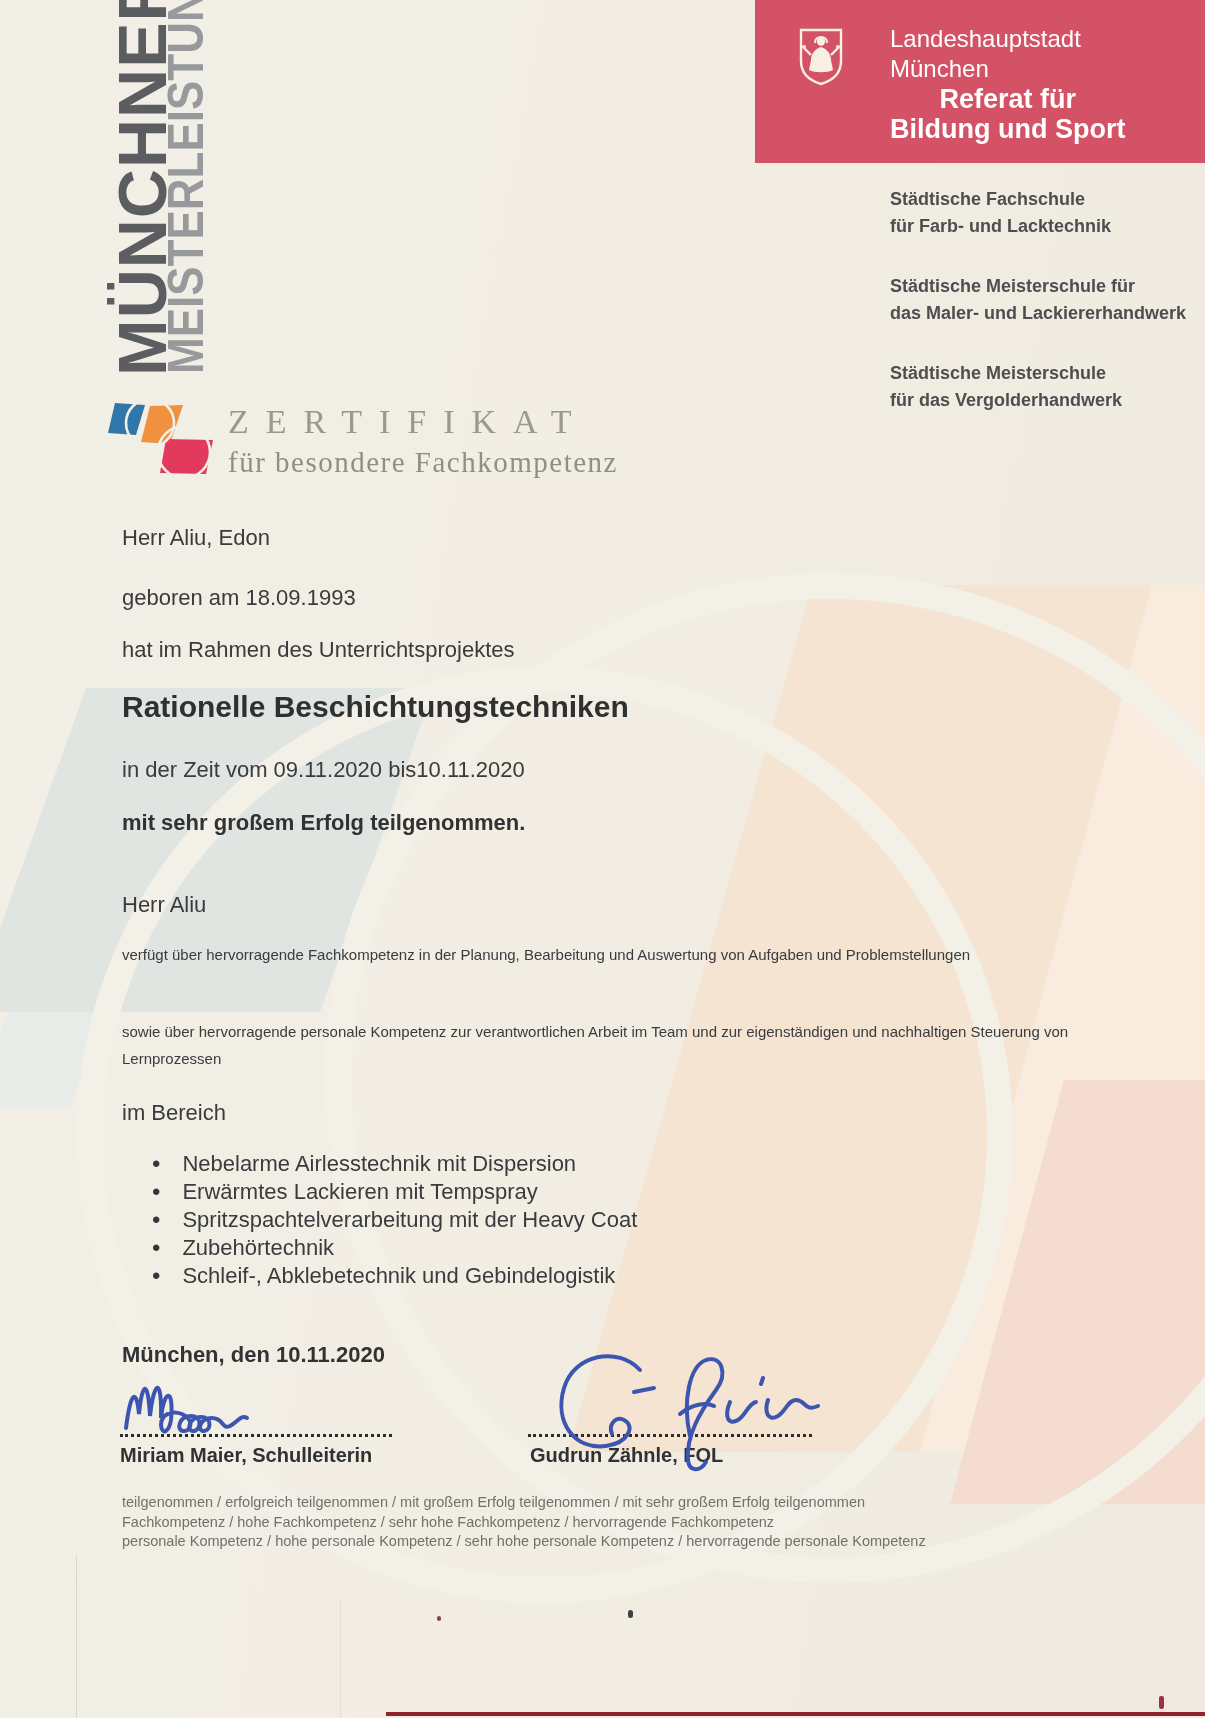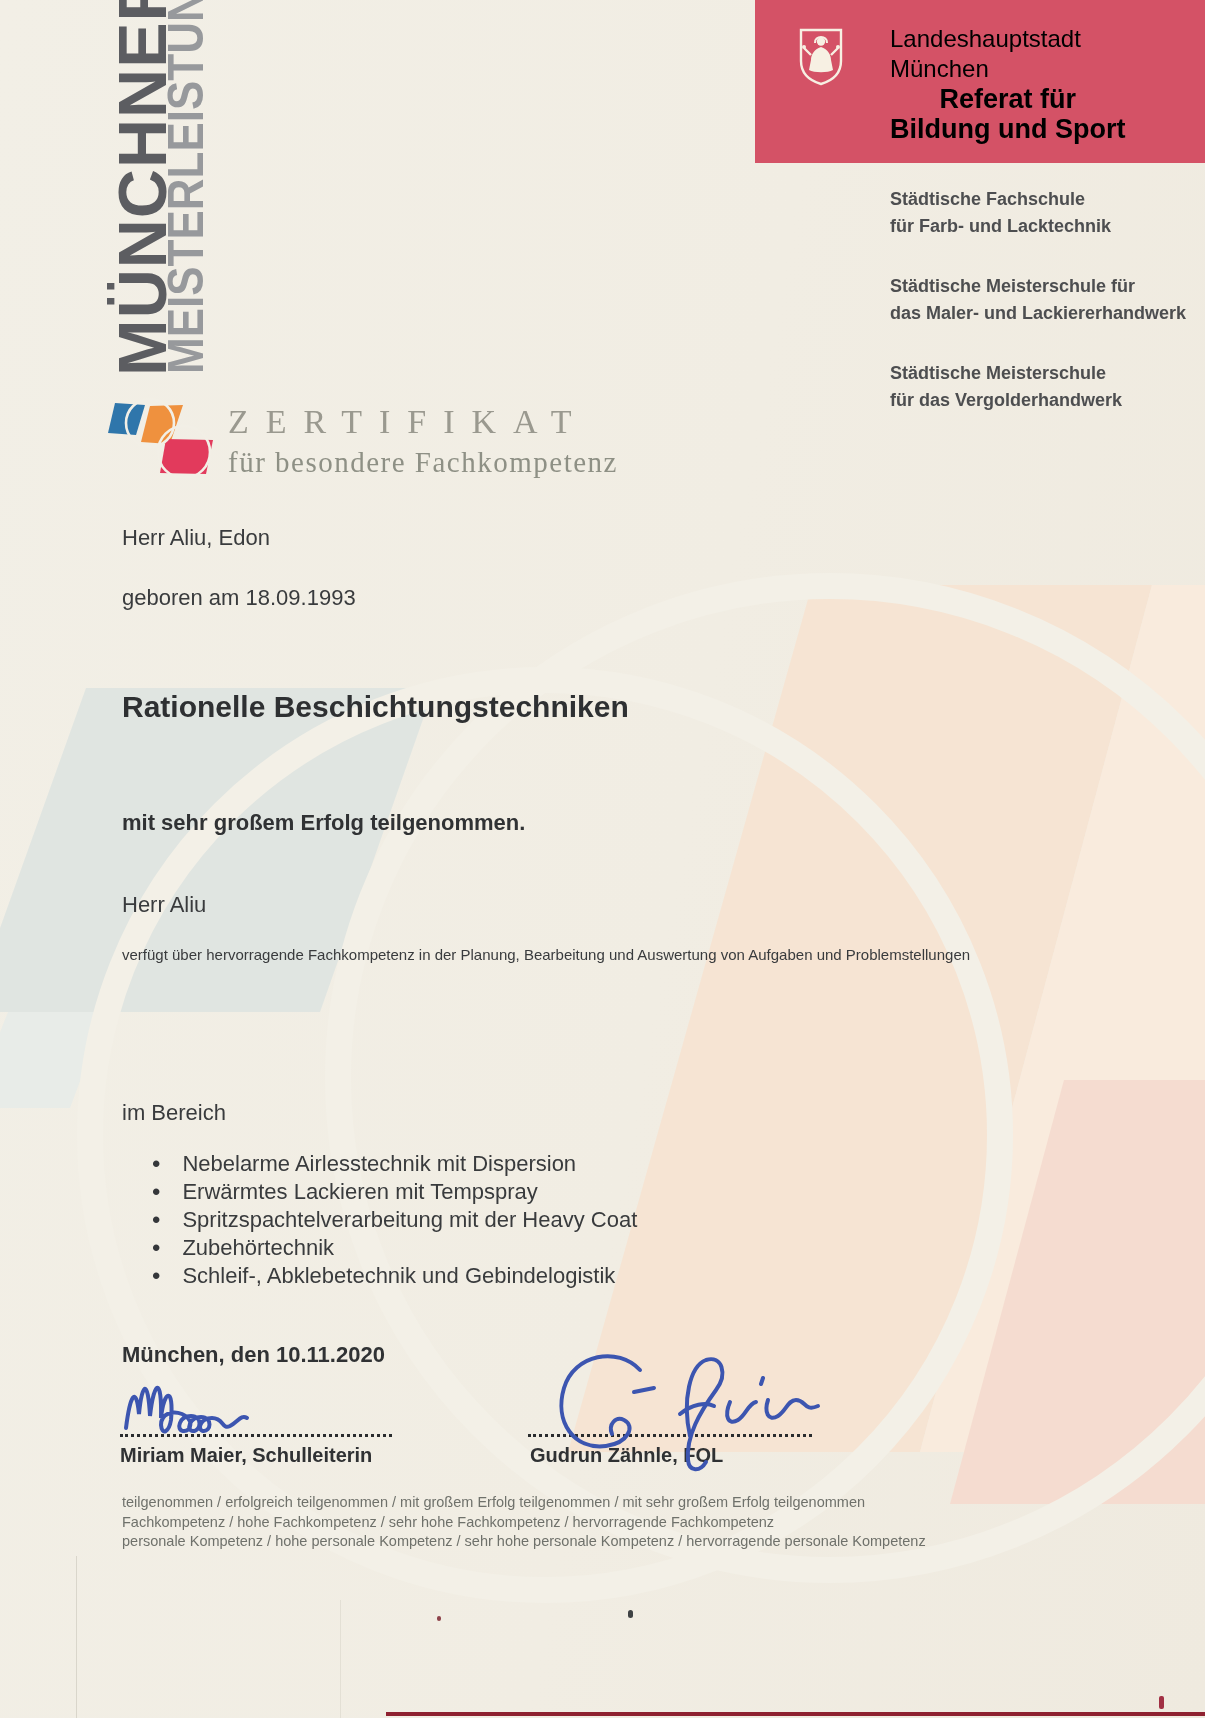--- a/index.html
+++ b/index.html
@@ -10,21 +10,21 @@
   }
   .abs{position:absolute;}
   
   .wm{left:0;top:0;z-index:0;pointer-events:none;}
   
   .brand{transform-origin:top left; white-space:nowrap; font-weight:bold; line-height:1; z-index:2;}
   .brand1{left:108px; top:376px; transform:rotate(-90deg); font-size:68px; letter-spacing:1px; color:#5c5d61;}
   .brand2{left:161px; top:374px; transform:rotate(-90deg) scaleX(0.88); font-size:50px; letter-spacing:0; color:#97999c;}
   
   .banner{left:755px; top:0; width:450px; height:163px; z-index:2;}
-  .banner-text{position:absolute; left:135px; top:24px; color:#000000; font-size:24px; line-height:30px;}
+  .banner-text{position:absolute; left:135px; top:24px; color:#ffffff; font-size:24px; line-height:30px;}
   .banner-text .bold{font-weight:bold; font-size:27px;text-align:center;}
   .coat{position:absolute; left:43px; top:28px;}
   
   .schools{left:890px; top:186px; z-index:2; font-weight:bold; font-size:18px; line-height:27px; color:#4d4e50;}
   .school{margin-bottom:33px;}
   
   .cert-logo{left:103px; top:396px; z-index:2;}
   .cert-title{left:228px; top:403px; font-family:"Liberation Serif", serif; font-size:34px; letter-spacing:17px; color:#9a998f; z-index:2;}
   .cert-sub{left:228px; top:446px; font-family:"Liberation Serif", serif; font-size:29px; letter-spacing:1.5px; color:#8e9085; z-index:2;}
   
@@ -104,24 +104,27 @@
     <polygon points="38,46 47,10 80,9 67,48" fill="#ef913e"></polygon>
     <polygon points="57,77 63,43 110,44 103,78" fill="#e23a5c"></polygon>
     <circle cx="47" cy="27" r="24" fill="none" stroke="#f2efe6" stroke-width="2.6"></circle>
     <circle cx="81" cy="56" r="26" fill="none" stroke="#f2efe6" stroke-width="2.6"></circle>
   </svg>
   <div class="abs cert-title">ZERTIFIKAT</div>
   <div class="abs cert-sub">für besondere Fachkompetenz</div>
 
   <div class="abs line" style="top:525px;">Herr Aliu, Edon</div>
   <div class="abs line" style="top:585px;">geboren am 18.09.1993</div>
+  <div class="abs line" style="top:637px;">hat im Rahmen des Unterrichtsprojektes</div>
   <div class="abs title-line">Rationelle Beschichtungstechniken</div>
+  <div class="abs line" style="top:757px;">in der Zeit vom 09.11.2020 bis10.11.2020</div>
   <div class="abs line bold-line" style="top:810px;">mit sehr großem Erfolg teilgenommen.</div>
   <div class="abs line" style="top:892px;">Herr Aliu</div>
   <div class="abs para" style="top:941px;">verfügt über hervorragende Fachkompetenz in der Planung, Bearbeitung und Auswertung von Aufgaben und Problemstellungen</div>
+  <div class="abs para" style="top:1018px;">sowie über hervorragende personale Kompetenz zur verantwortlichen Arbeit im Team und zur eigenständigen und nachhaltigen Steuerung von Lernprozessen</div>
   <div class="abs line" style="top:1100px;">im Bereich</div>
 
   <div class="abs bullets">
     <div class="bullet-row">
         <span>Nebelarme Airlesstechnik mit Dispersion</span>
       </div>
     <div class="bullet-row">
         <span>Erwärmtes Lackieren mit Tempspray</span>
       </div>
     <div class="bullet-row">

